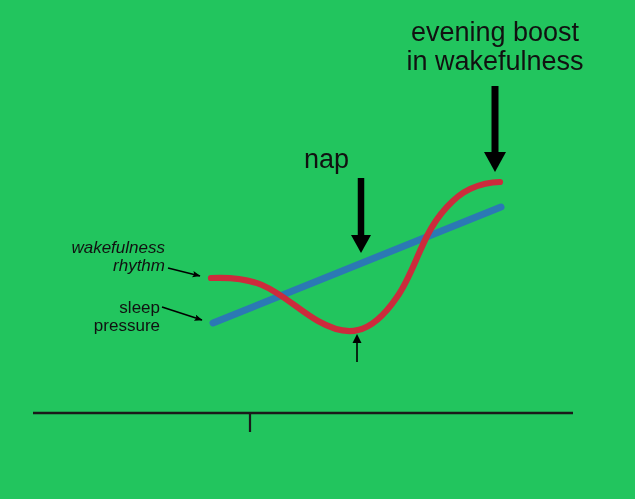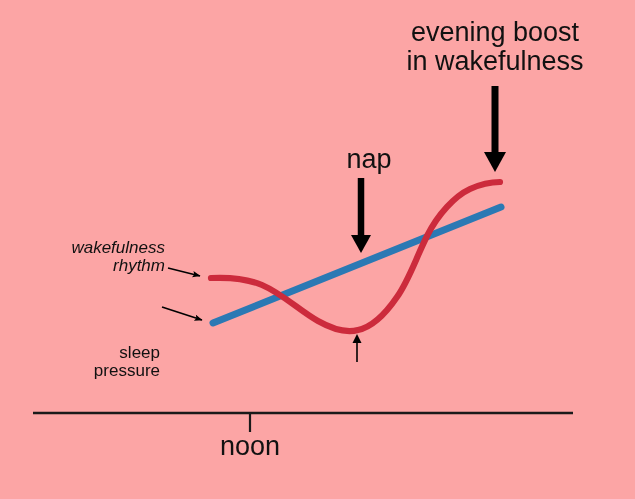--- a/index.html
+++ b/index.html
@@ -8,21 +8,21 @@
     background: #ffffff;
   }
   body {
     font-family: "Liberation Sans", sans-serif;
     color: #111111;
   }
   #figure {
     position: relative;
     width: 635px;
     height: 499px;
-    background: #fca5a5;
+    background: #22c55e;
     overflow: hidden;
   }
   #figure svg.layer {
     position: absolute;
     left: 0;
     top: 0;
     width: 635px;
     height: 499px;
   }
   .lbl {
@@ -32,41 +32,39 @@
     color: #111111;
   }
   .lbl-evening {
     left: 370px;
     top: 18px;
     width: 250px;
     text-align: center;
     font-size: 27px;
   }
   .lbl-nap {
-    left: 319px;
+    left: 304px;
     top: 145px;
     width: 100px;
-    text-align: center;
     font-size: 27px;
   }
   .lbl-wake {
     left: 10px;
     top: 239px;
     width: 155px;
     text-align: right;
     font-size: 17px;
     font-style: italic;
   }
   .lbl-sleep {
     left: 10px;
     top: 299px;
     width: 150px;
     text-align: right;
     font-size: 17px;
-    margin-top: 45px;
   }
   .lbl-dip {
     left: 255px;
     top: 366px;
     width: 190px;
     text-align: center;
     font-size: 17px;
   }
   .lbl-noon {
     left: 200px;
@@ -127,15 +125,14 @@
 
   <div class="lbl lbl-nap">nap</div>
 
   <div class="lbl lbl-wake">wakefulness
 rhythm</div>
 
   <div class="lbl lbl-sleep">sleep
 pressure</div>
 
 
-  <div class="lbl lbl-noon">noon</div>
 
 </div>
 
 </body></html>

